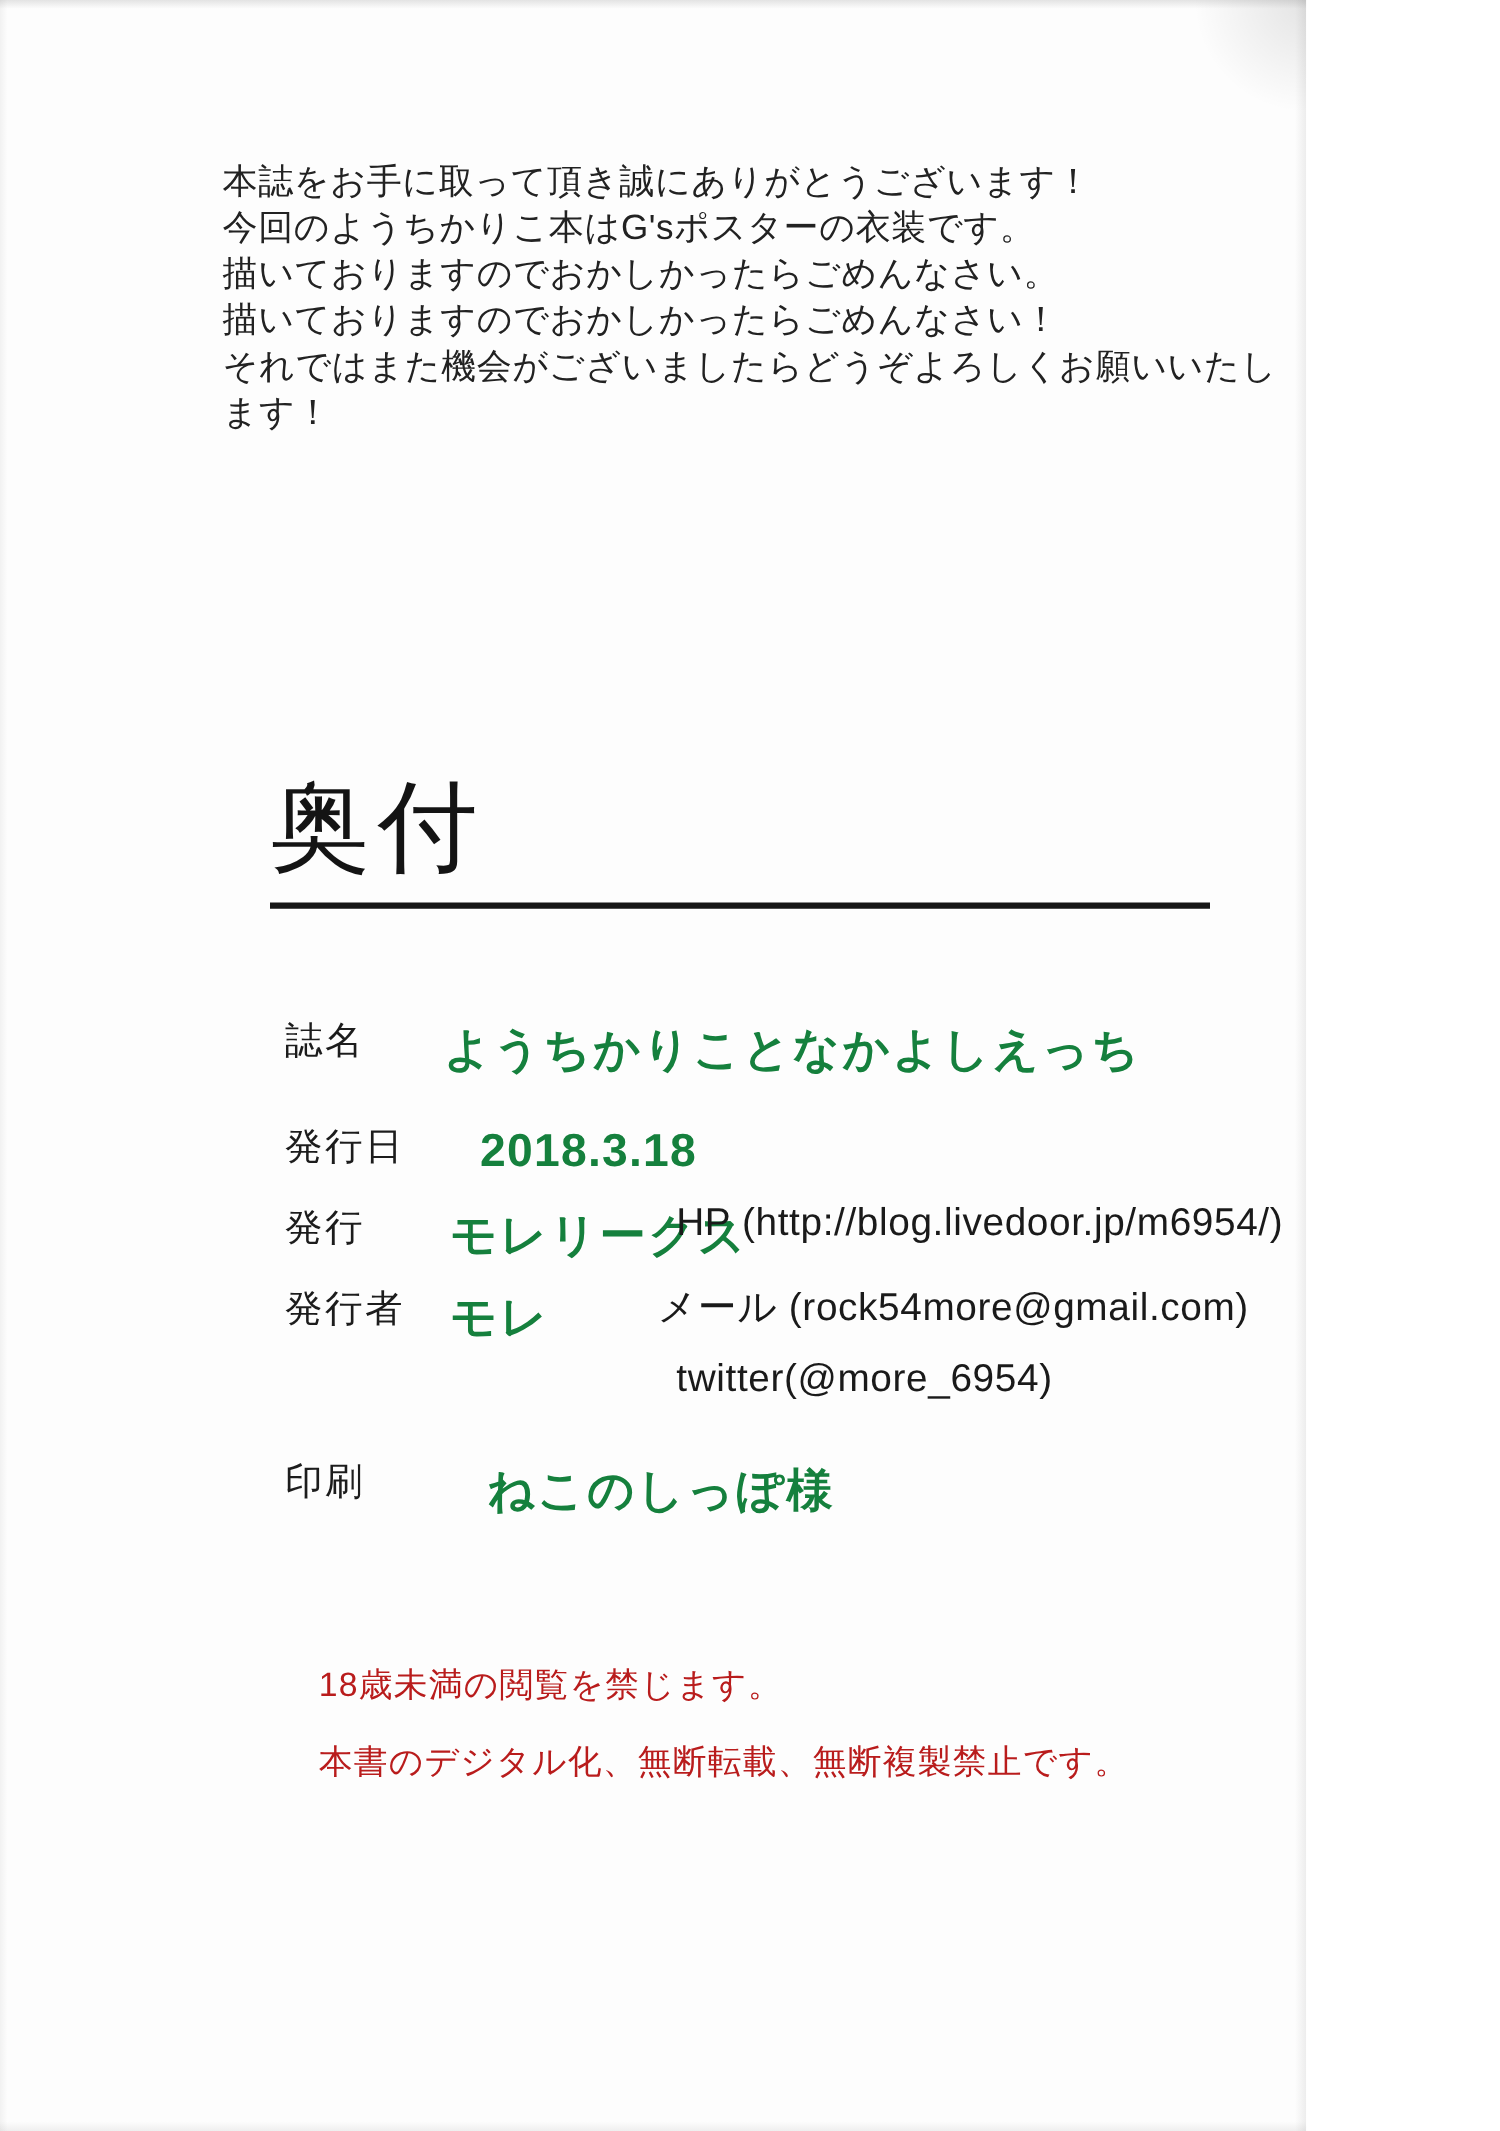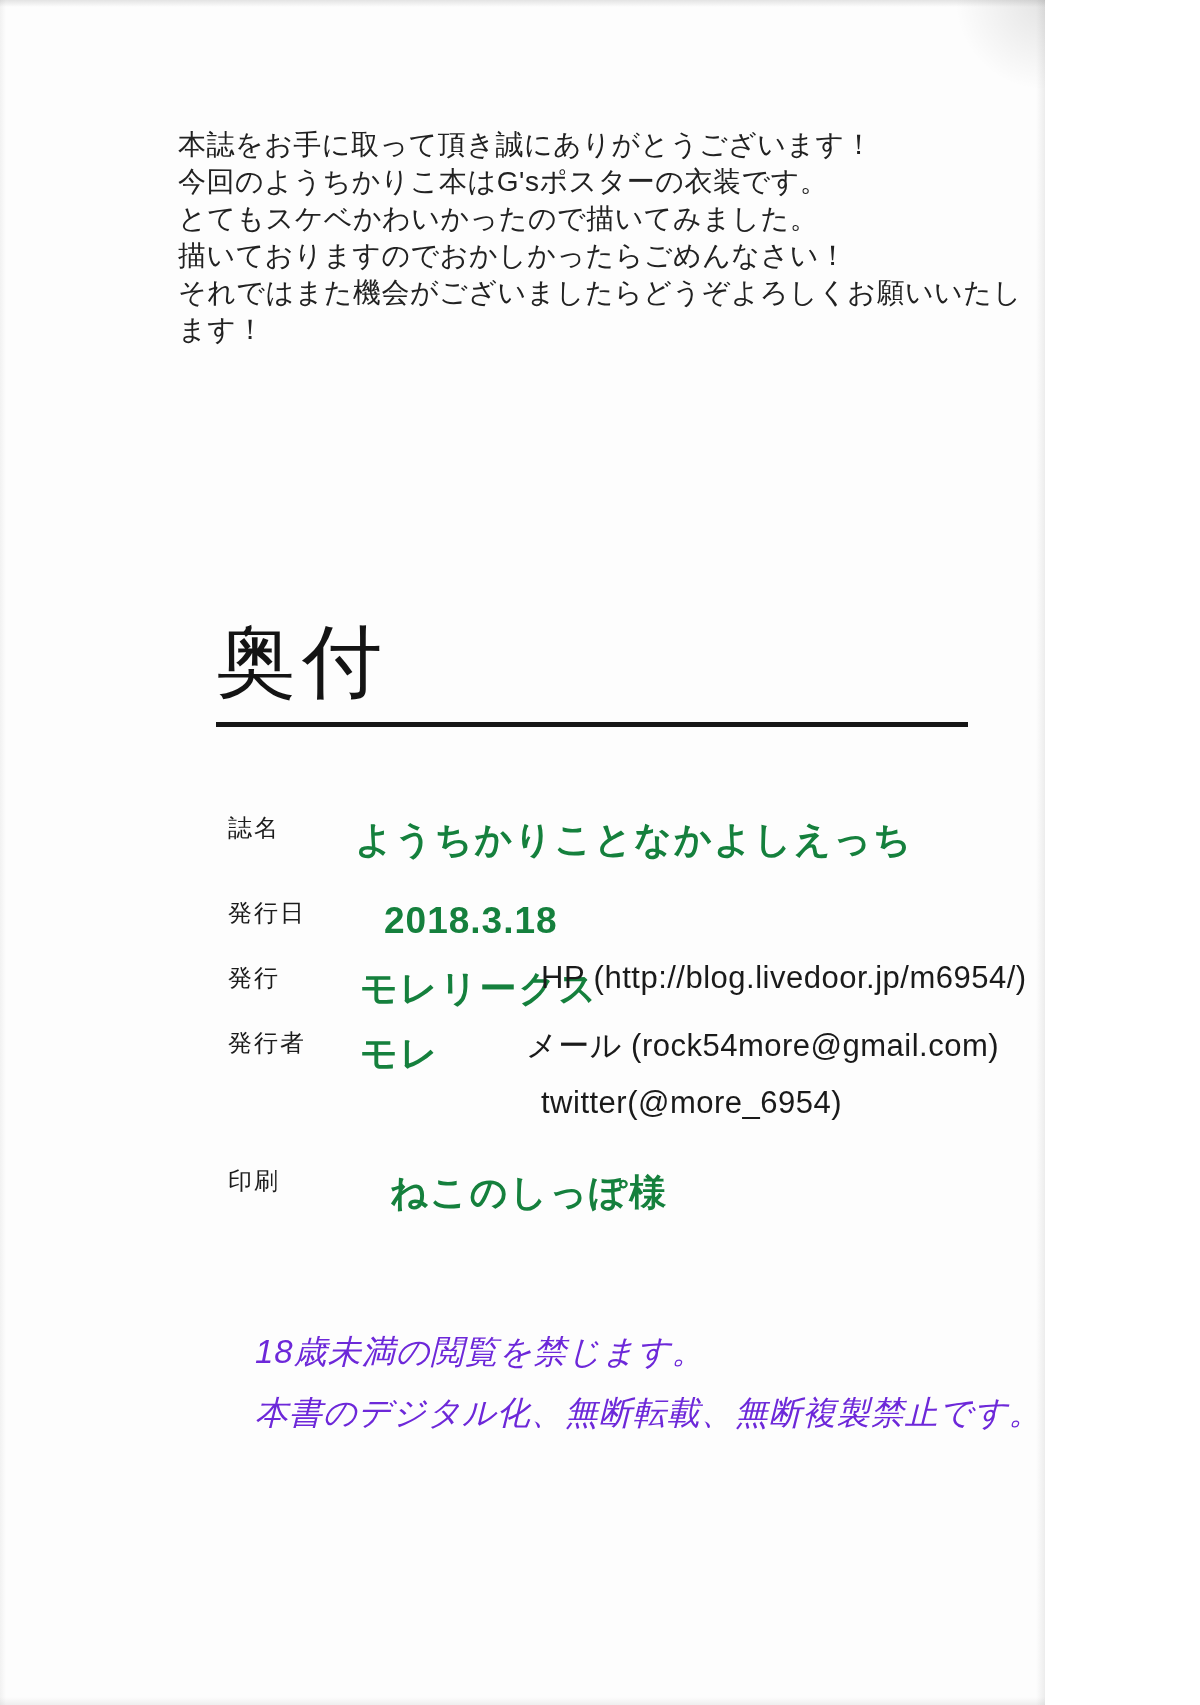--- a/index.html
+++ b/index.html
@@ -66,21 +66,21 @@
     background: #161616;
   }
 
   
   .lbl, .val, .det, .notice {
     position: absolute;
     white-space: nowrap;
   }
   .lbl {
     left: 228px;
-    font-size: 24px;
+    font-size: 30px;
     font-weight: 500;
     letter-spacing: 2px;
     color: #1c1c1c;
   }
   .val {
     font-size: 37px;
     font-weight: 700;
     letter-spacing: 2px;
     color: #15803d;
   }
@@ -93,38 +93,37 @@
   .r0l { top: 812px; }          .r0v { top: 815px; left: 355px; }
   .r1l { top: 897px; }          .r1v { top: 900px; left: 384px; letter-spacing: 1px; }
   .r2l { top: 962px; }          .r2v { top: 964px; left: 360px; }  .r2d { top: 960px; left: 541px; }
   .r3l { top: 1027px; }         .r3v { top: 1029px; left: 360px; } .r3d { top: 1025px; left: 526px; }
   .r4d { top: 1085px; left: 541px; }
   .r5l { top: 1165px; }         .r5v { top: 1168px; left: 390px; }
 
   
   .notice {
     left: 255px;
-    font-size: 33px;
+    font-size: 27px;
     font-weight: 500;
     letter-spacing: 1px;
-    color: #6d28d9;
-    font-style: italic;
+    color: #b91c1c;
   }
   .n0 { top: 1330px; }
   .n1 { top: 1391px; }
 </style>
 </head>
 <body>
 
 <div class="page">
 
   <div class="afterword">
     <p>本誌をお手に取って頂き誠にありがとうございます！</p>
     <p>今回のようちかりこ本はG'sポスターの衣装です。</p>
-    <p>とてもスケベかわいかったので描いてみました。</p>
+    <p>描いておりますのでおかしかったらごめんなさい。</p>
     <p>描いておりますのでおかしかったらごめんなさい！</p>
     <p>それではまた機会がございましたらどうぞよろしくお願いいたします！</p>
   </div>
 
   <h1 class="title">奥付</h1>
   <div class="rule"></div>
 
   <div>
     <span class="lbl r0l">誌名</span>
     <span class="val r0v">ようちかりことなかよしえっち</span>

